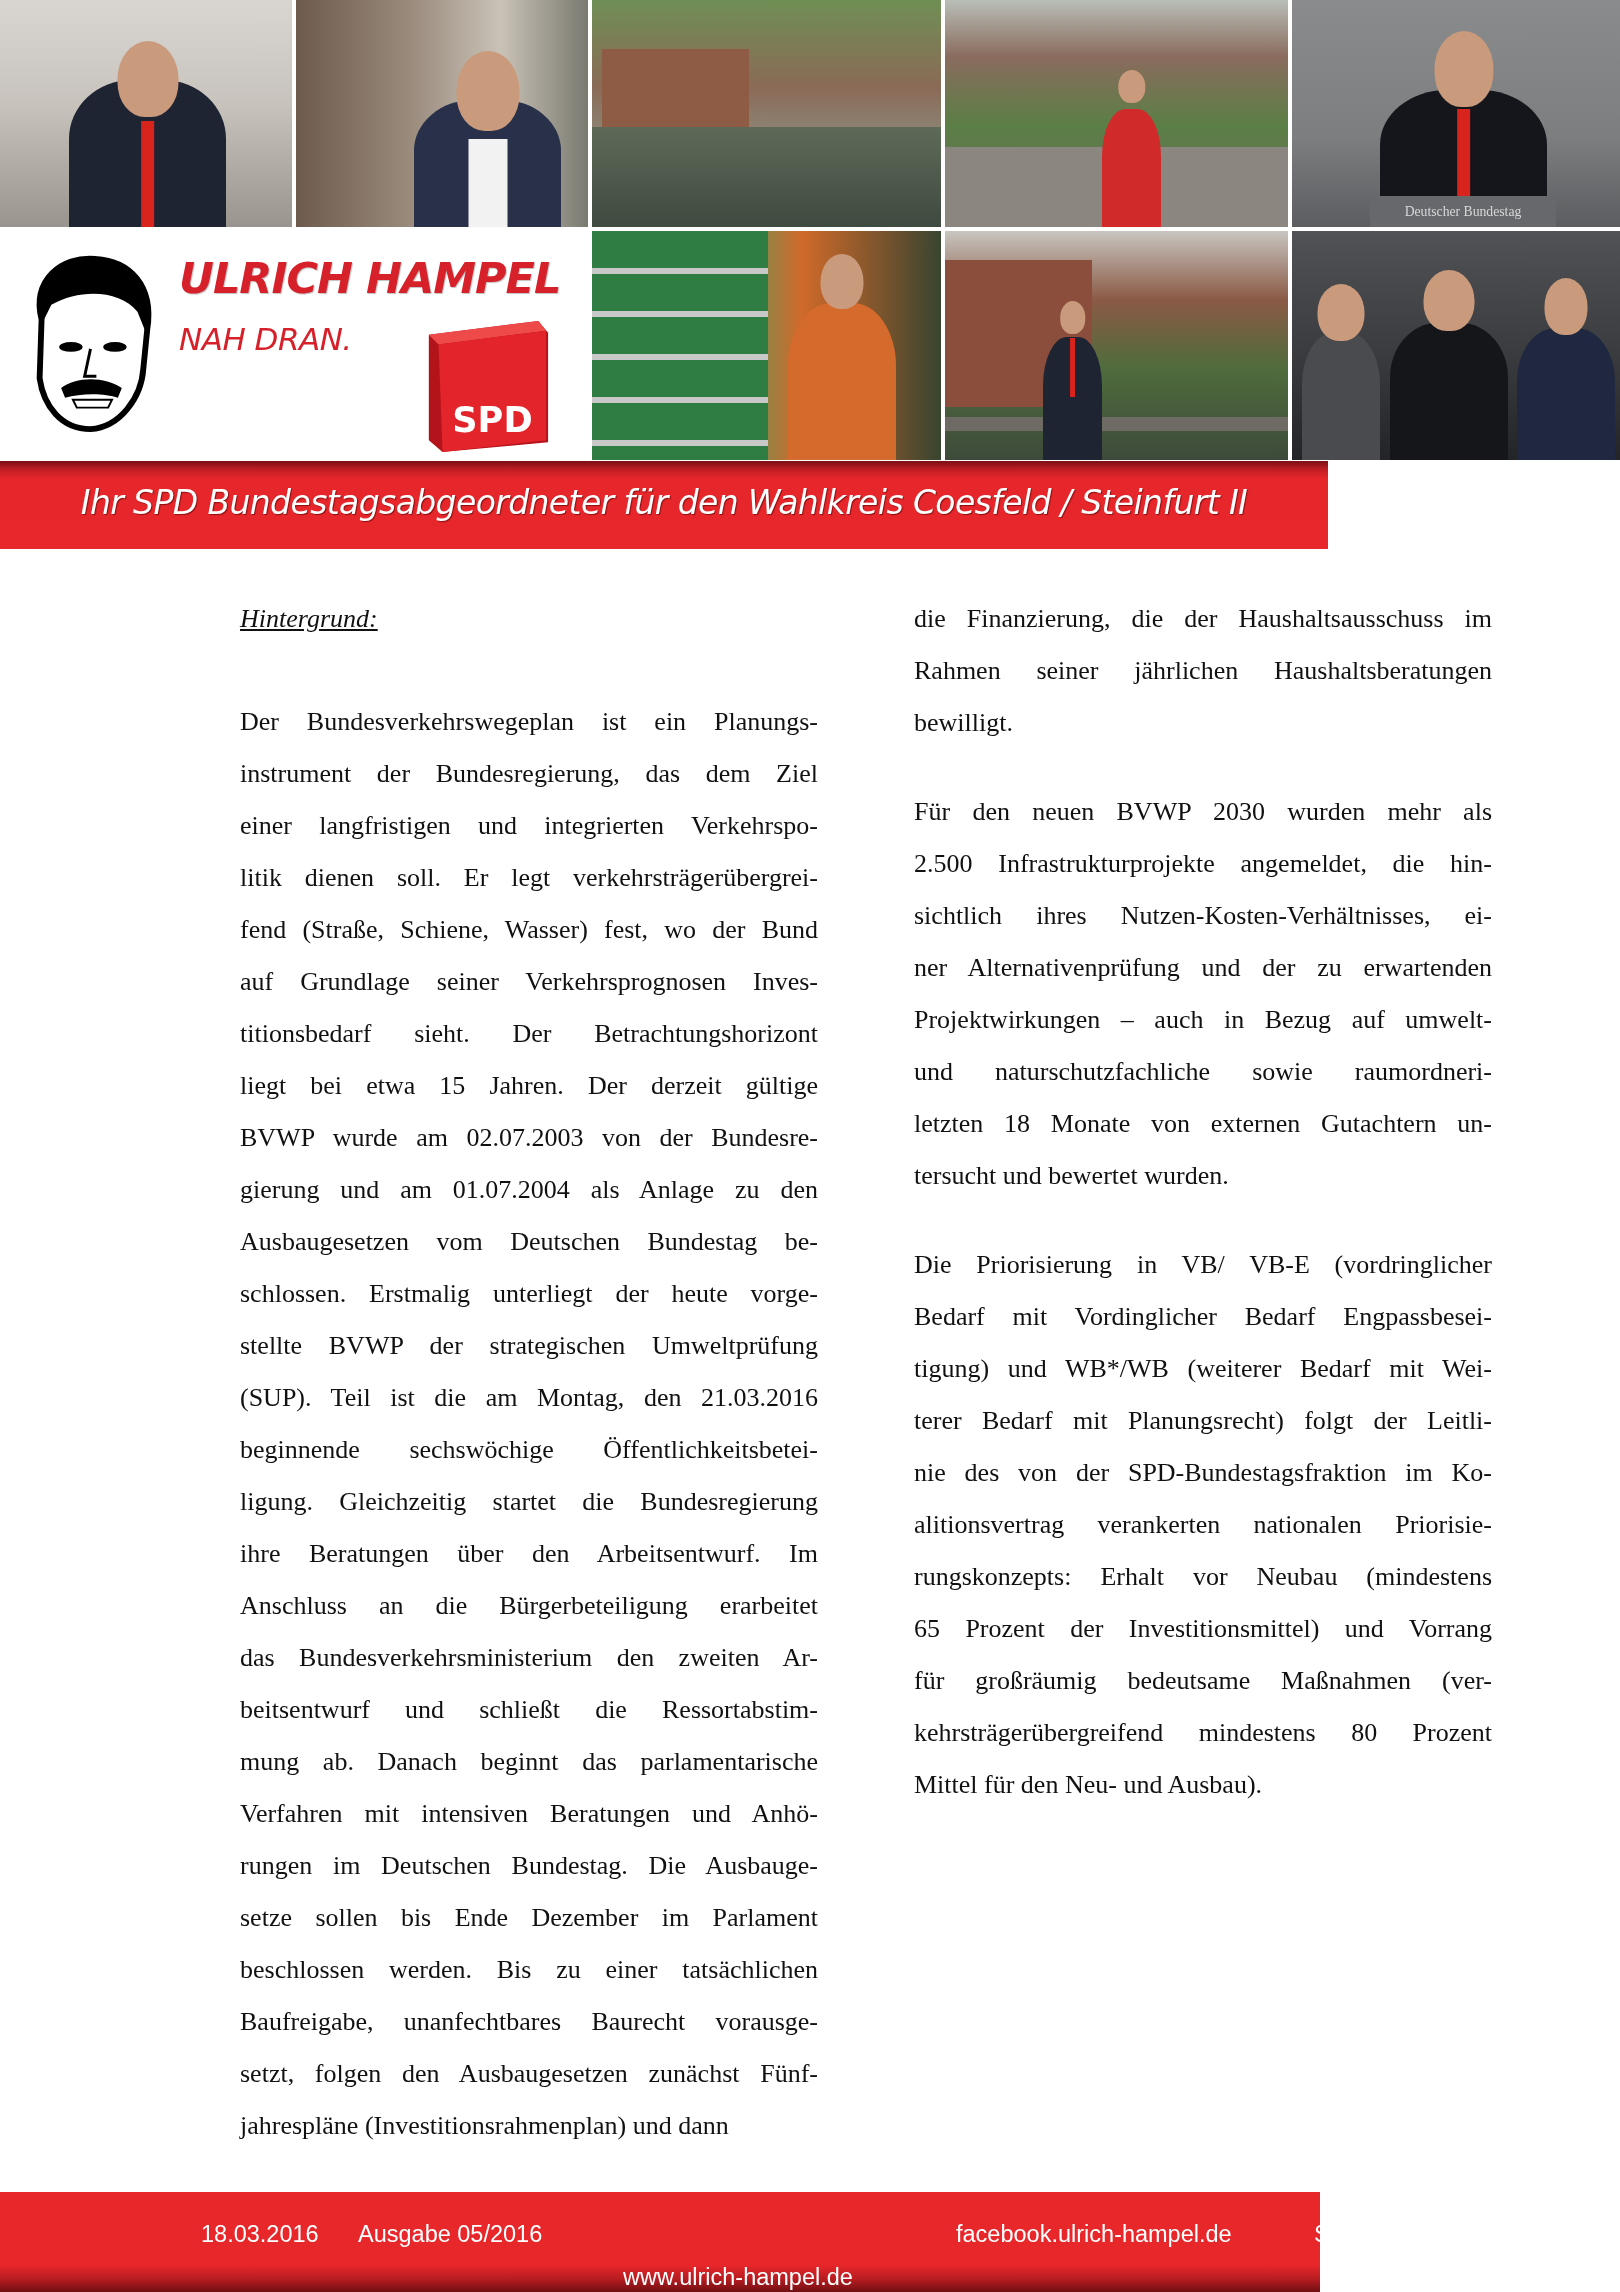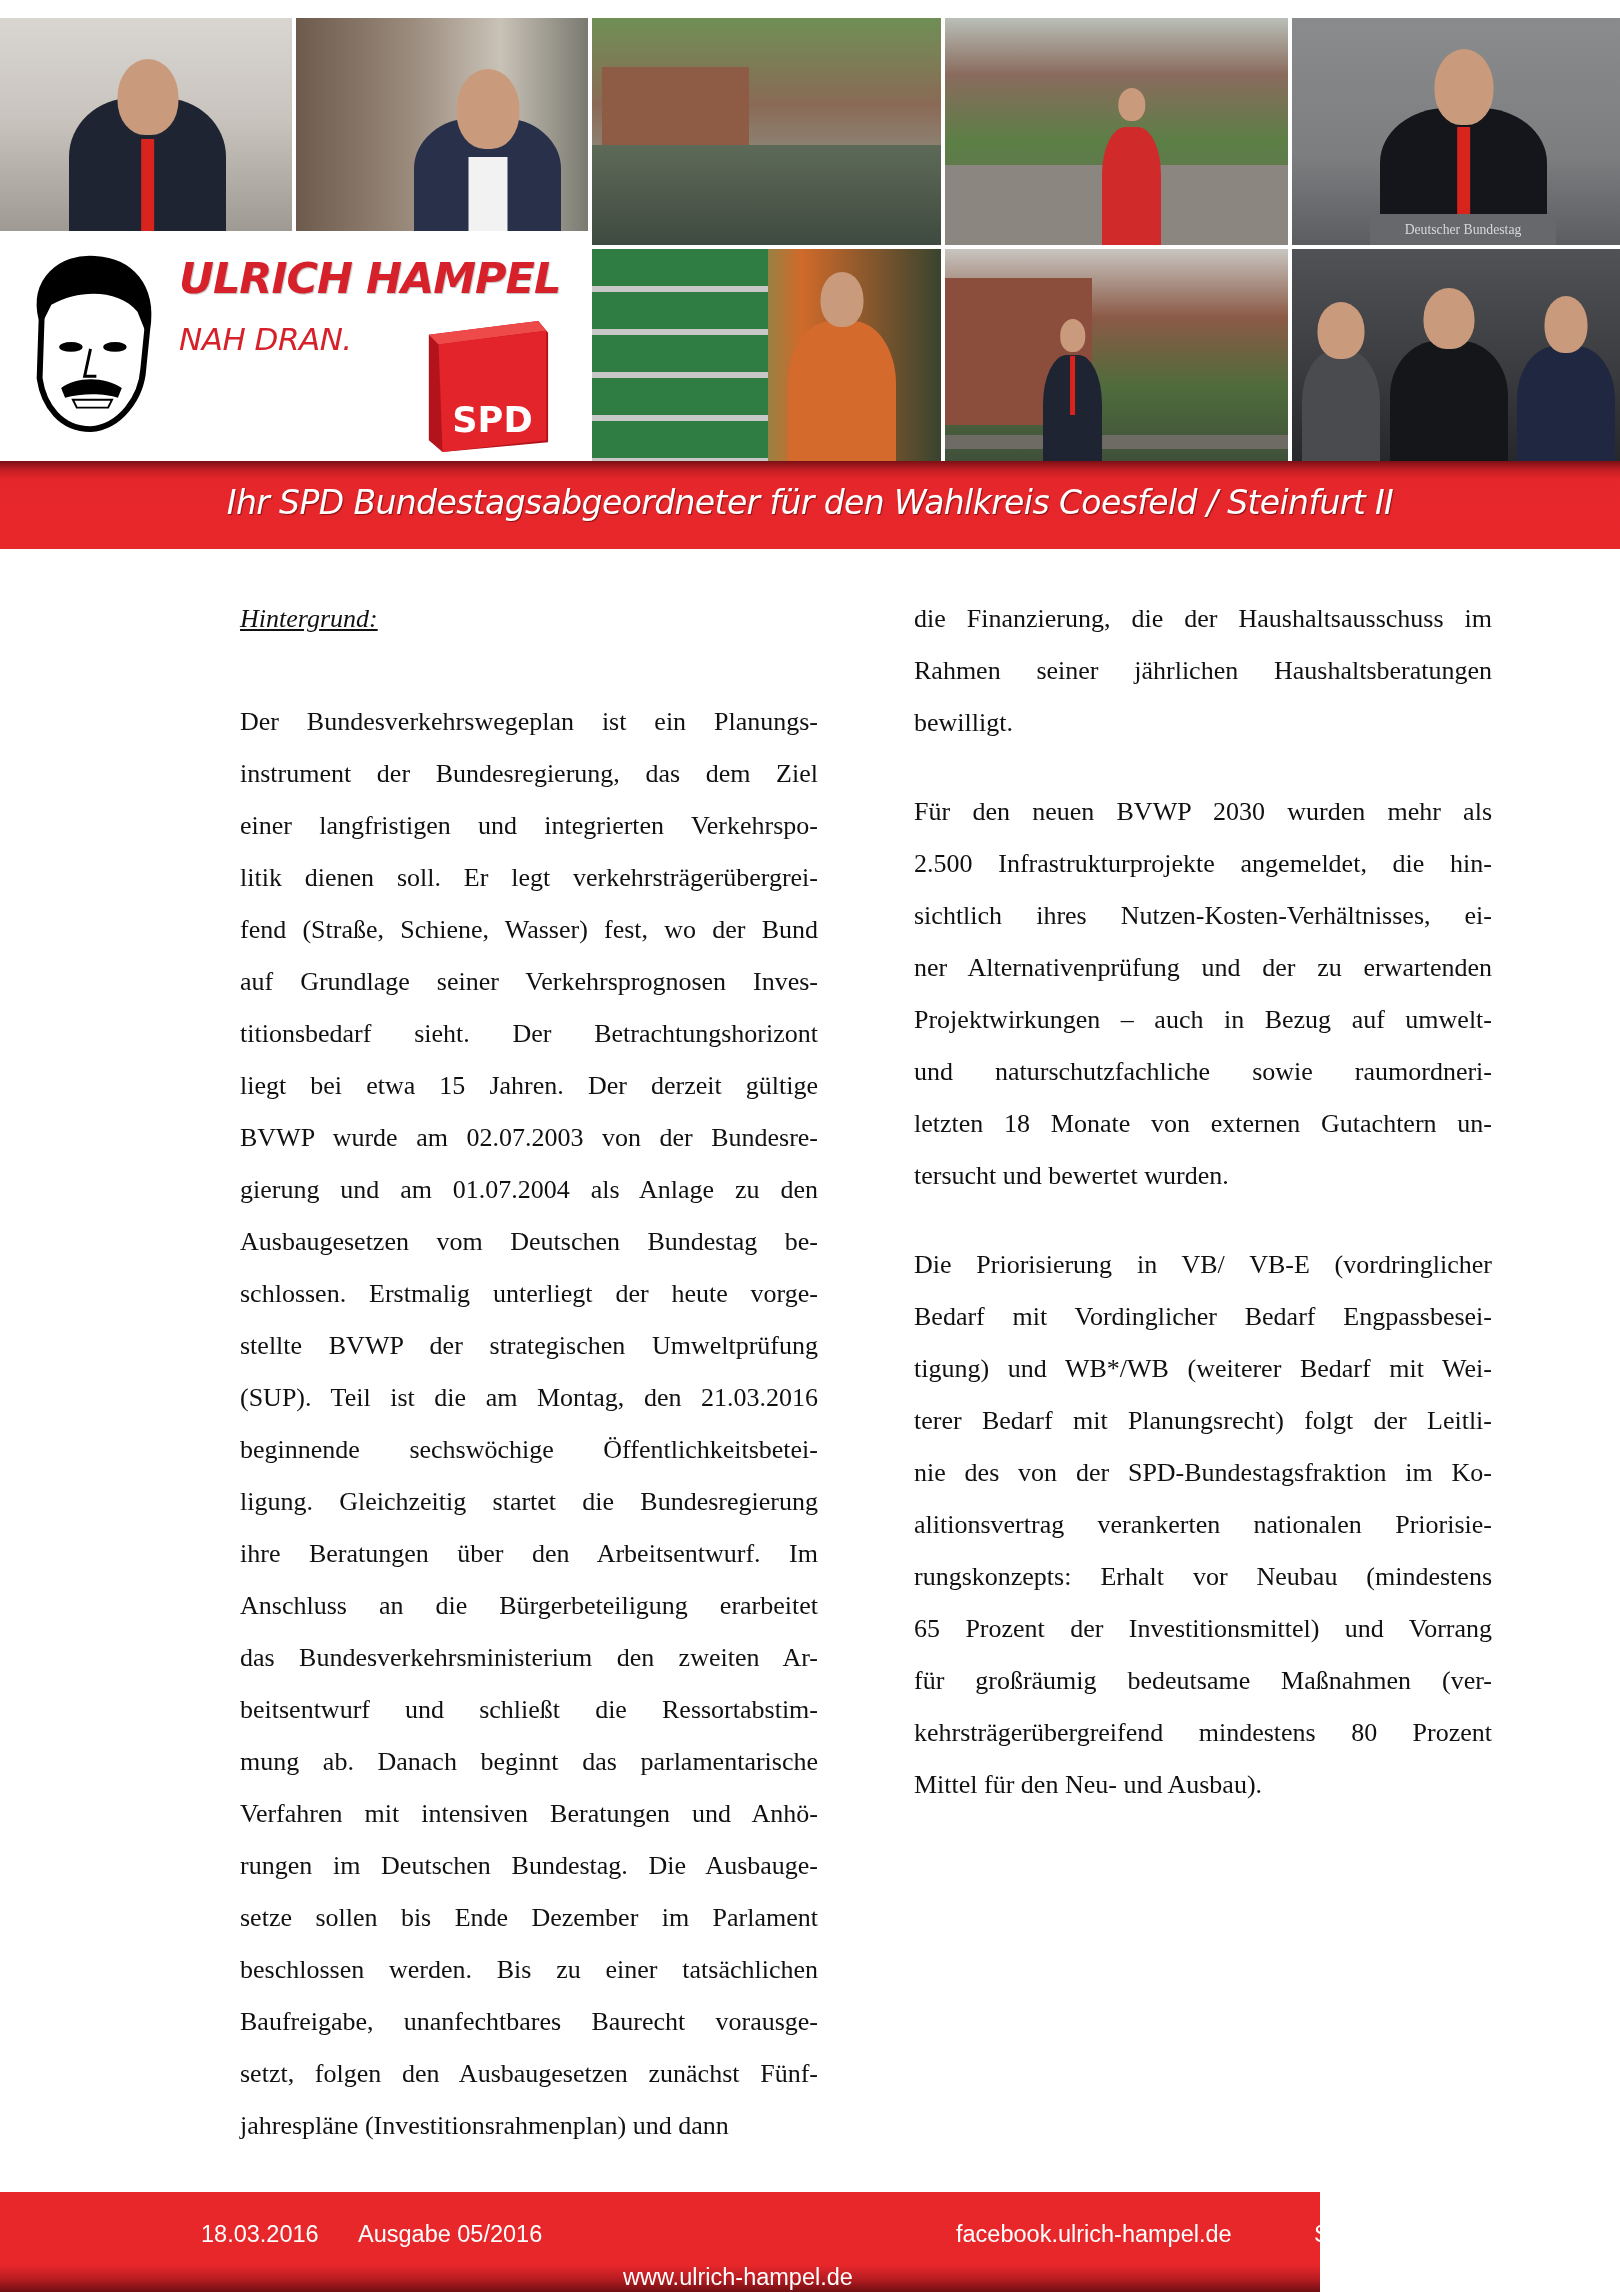--- a/index.html
+++ b/index.html
@@ -1,20 +1,20 @@
 <!DOCTYPE html>
 <html><head>
 <meta charset="utf-8">
 <style>
   html, body { margin: 0; padding: 0; background: #ffffff; }
   body { width: 1620px; height: 2293px; position: relative; overflow: hidden; font-family: "Liberation Serif", serif; color: #111; }
 
   
   .collage { position: absolute; left: 0; top: 0; width: 1620px; height: 463px; background: #fff; }
-  .tile { position: absolute; overflow: hidden; margin-top: 18px; }
+  .tile { position: absolute; overflow: hidden; }
   .t1 { left: 0; top: 0; width: 292px; height: 227px; background: linear-gradient(180deg, #d9d6d2 0%, #c8c3bd 45%, #9a948e 100%); }
   .t2 { left: 296px; top: 0; width: 292px; height: 227px; background: linear-gradient(90deg, #6d5a4c 0%, #9b8c7e 40%, #c9c2b7 70%, #7a7a70 100%); }
   .t3 { left: 592px; top: 0; width: 349px; height: 227px; background: linear-gradient(180deg, #6f8f55 0%, #8a6a56 38%, #8d8373 58%, #4e5a4a 80%, #6f756a 100%); }
   .t4 { left: 945px; top: 0; width: 343px; height: 227px; background: linear-gradient(180deg, #b9bfb7 0%, #8a6b5e 25%, #5b7f45 55%, #6f6a63 100%); }
   .t5 { left: 1292px; top: 0; width: 328px; height: 227px; background: linear-gradient(180deg, #8a8b8d 0%, #7d7e80 60%, #5c5d60 100%); }
   .t6 { left: 592px; top: 231px; width: 349px; height: 229px; background: linear-gradient(90deg, #3c7b4a 0%, #5b9a5e 40%, #d06a2a 60%, #39442f 100%); }
   .t7 { left: 945px; top: 231px; width: 343px; height: 229px; background: linear-gradient(180deg, #c8c5c0 0%, #8b5a46 30%, #4f6c3c 60%, #3d4a3a 100%); }
   .t8 { left: 1292px; top: 231px; width: 328px; height: 229px; background: linear-gradient(180deg, #505256 0%, #3c3d40 50%, #232428 100%); }
 
   
@@ -24,21 +24,21 @@
   .person .tie { position: absolute; left: 50%; transform: translateX(-50%); background: #d9241e; }
 
   
   .logo-area { position: absolute; left: 0; top: 231px; width: 588px; height: 229px; background: #fff; }
   .face { position: absolute; left: 21.6px; top: 19.6px; width: 137px; height: 186px; }
   .brand-name { position: absolute; left: 179px; top: 21.6px; font-family: "DejaVu Sans", sans-serif; font-style: italic; font-weight: bold; font-size: 43px; color: #d6202a; letter-spacing: -1px; text-shadow: 1px 1px 1px rgba(0,0,0,0.25); white-space: nowrap; }
   .brand-slogan { position: absolute; left: 179px; top: 90px; font-family: "DejaVu Sans", sans-serif; font-style: italic; font-size: 31px; color: #d6202a; letter-spacing: -0.5px; white-space: nowrap; }
   .spd-cube { position: absolute; left: 421px; top: 86px; width: 131px; height: 137px; }
 
   
-  .banner { position: absolute; left: 0; top: 461px; width: 1620px; height: 88px;
+  .banner { position: absolute; left: 0; top: 461px; width: 1328px; height: 88px;
     background: linear-gradient(180deg, #7a1016 0%, #c21e24 10%, #e5262a 20%, #e8272b 100%); }
   .banner-text { position: absolute; left: 0; right: 0; top: 21.6px; text-align: center; font-family: "DejaVu Sans", sans-serif; font-style: italic; font-size: 33px; color: #ffffff; letter-spacing: -0.6px; text-shadow: 1px 1px 1px rgba(80,0,0,0.6); white-space: nowrap; }
 
   
   .col { position: absolute; top: 593px; width: 578px; font-size: 26px; line-height: 52px; text-align: justify; margin-left: 47px; }
   .col-left { left: 193px; }
   .col-right { left: 867px; }
   .col p { margin: 0 0 37px 0; hyphens: manual; }
   .heading { font-style: italic; text-decoration: underline; margin: 0 0 51px 0; font-size: 26px; }
   .line { display: block; text-align: justify; text-align-last: justify; height: 52px; white-space: nowrap; }

